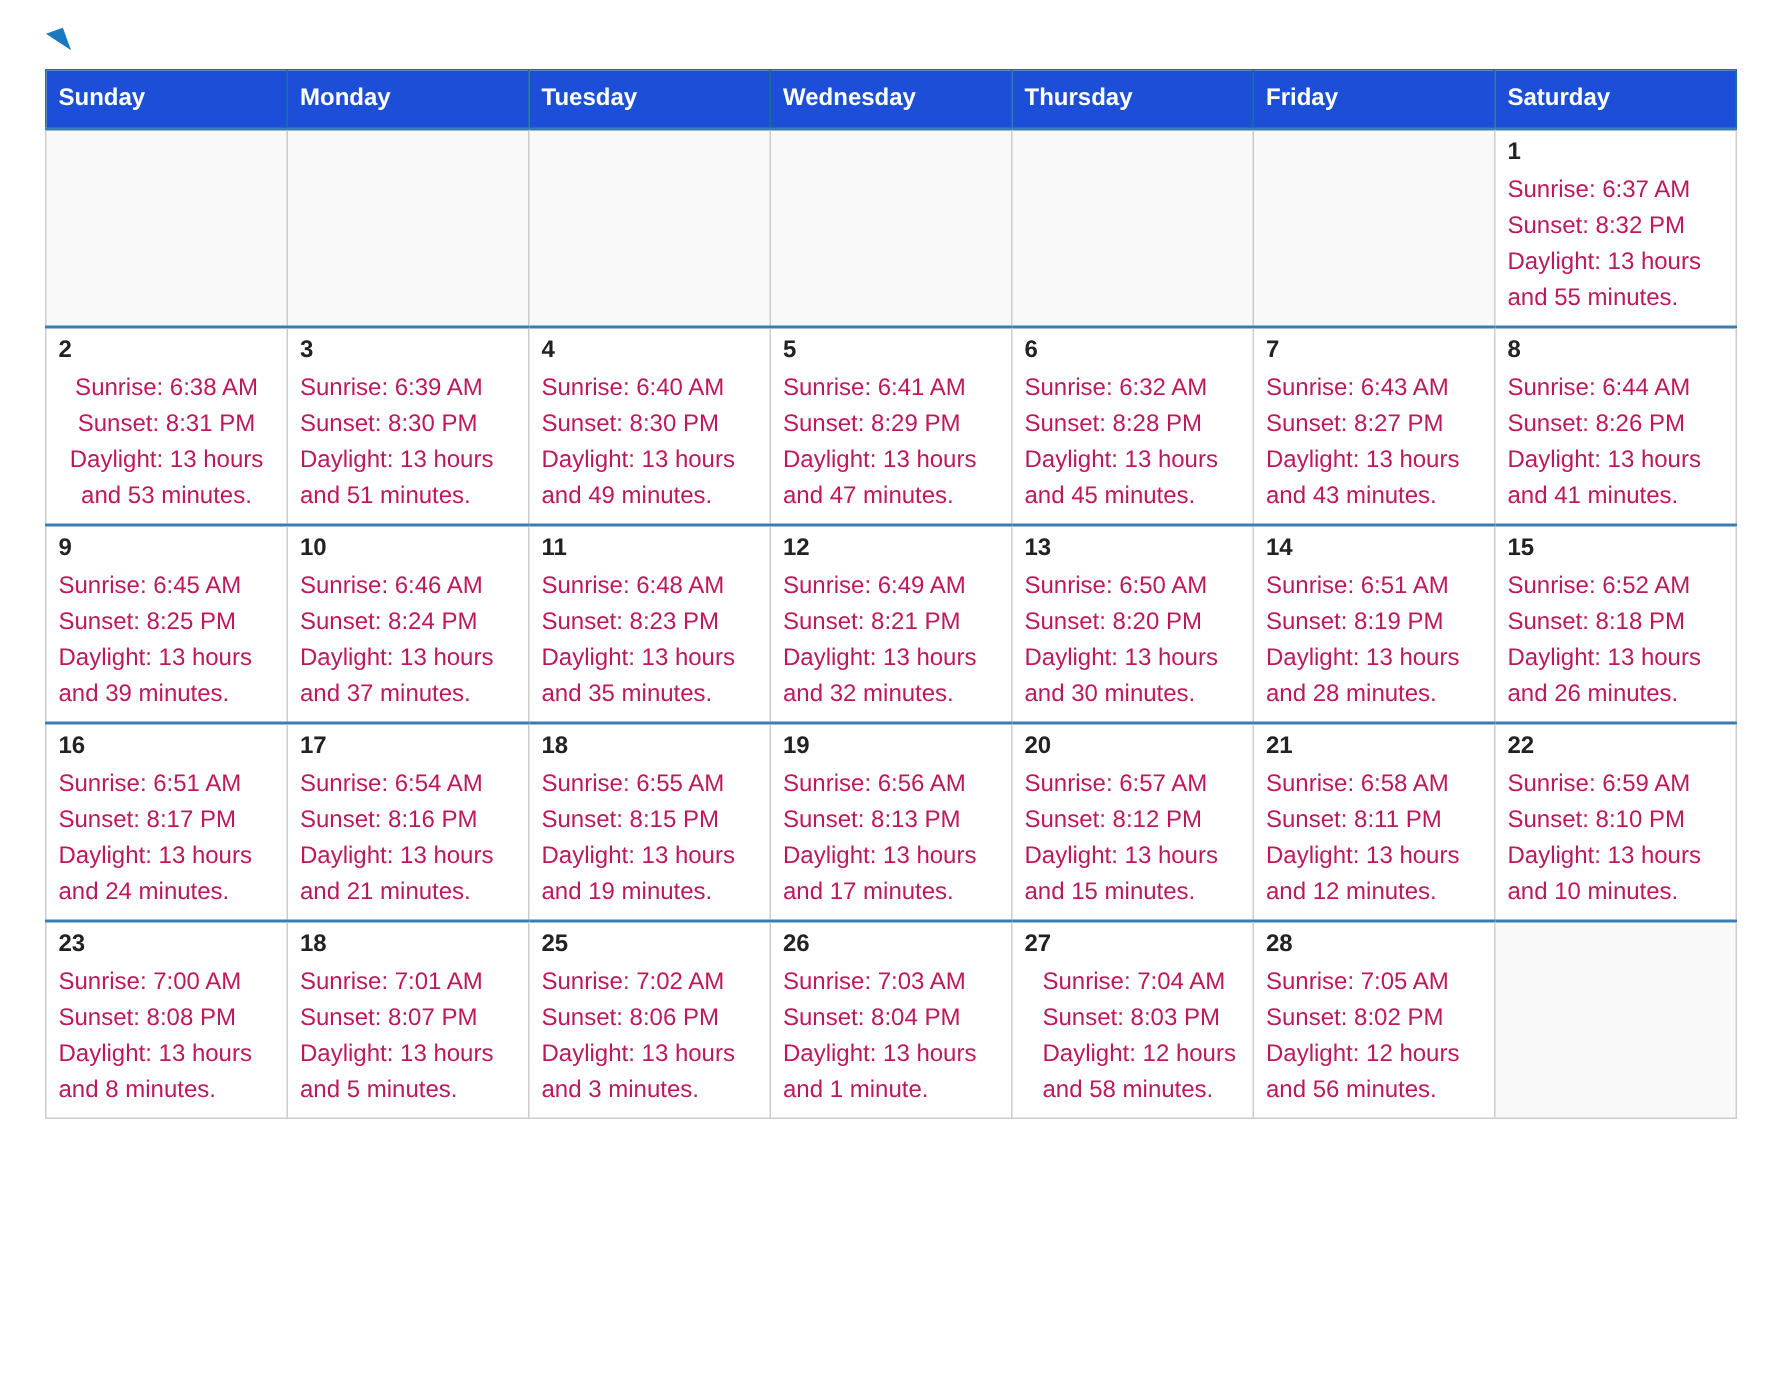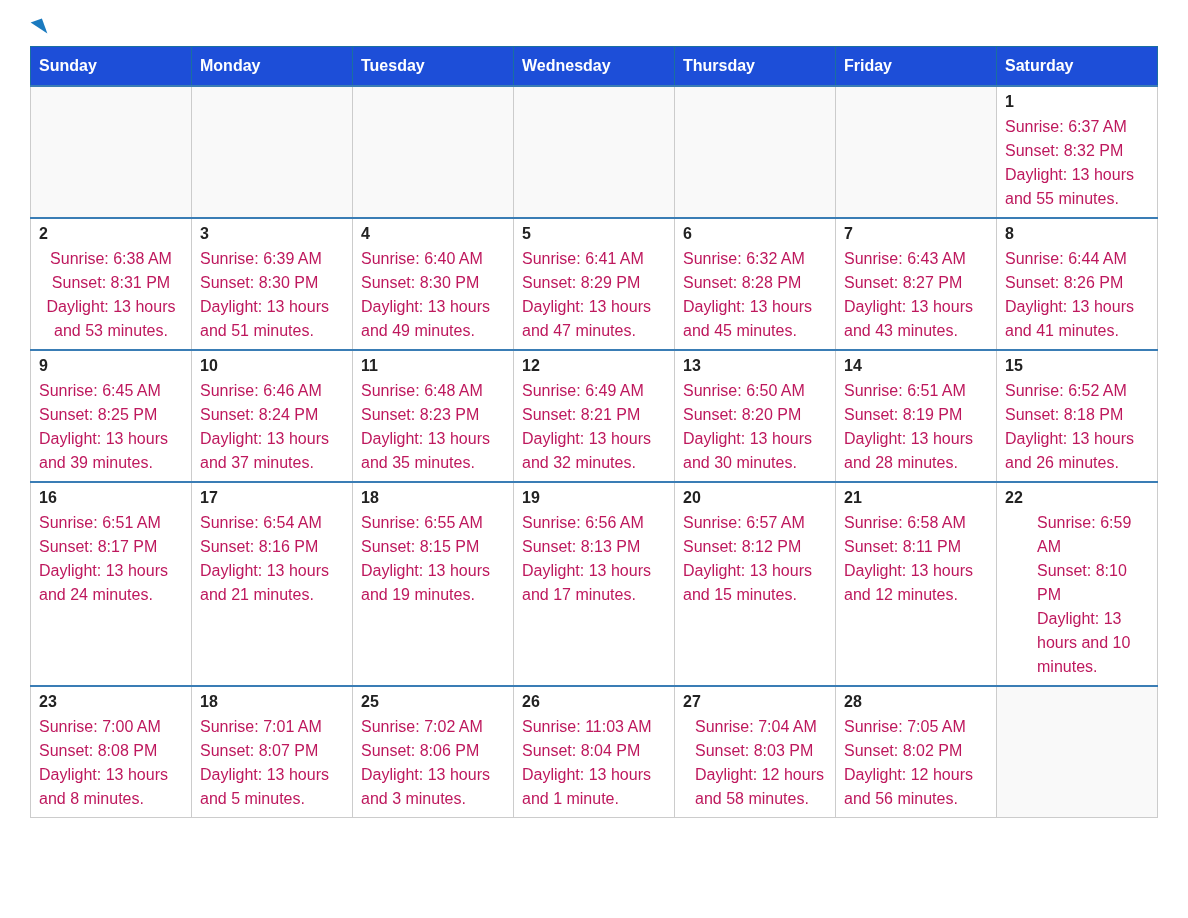--- a/index.html
+++ b/index.html
@@ -256,21 +256,21 @@
 Daylight: 13 hours and 15 minutes.</div>
         </td>
         <td>
           <span class="day-num">21</span>
           <div class="day-info" style="white-space: pre-line;">Sunrise: 6:58 AM
 Sunset: 8:11 PM
 Daylight: 13 hours and 12 minutes.</div>
         </td>
         <td>
           <span class="day-num">22</span>
-          <div class="day-info" style="white-space: pre-line; margin-left: 32px;">Sunrise: 6:59 AM
+          <div class="day-info" style="white-space: pre-line;">Sunrise: 6:59 AM
 Sunset: 8:10 PM
 Daylight: 13 hours and 10 minutes.</div>
         </td>
       </tr>
       <tr class="week-row">
         <td>
           <span class="day-num">23</span>
           <div class="day-info" style="white-space: pre-line;">Sunrise: 7:00 AM
 Sunset: 8:08 PM
 Daylight: 13 hours and 8 minutes.</div>
@@ -282,21 +282,21 @@
 Daylight: 13 hours and 5 minutes.</div>
         </td>
         <td>
           <span class="day-num">25</span>
           <div class="day-info" style="white-space: pre-line;">Sunrise: 7:02 AM
 Sunset: 8:06 PM
 Daylight: 13 hours and 3 minutes.</div>
         </td>
         <td>
           <span class="day-num">26</span>
-          <div class="day-info" style="white-space: pre-line;">Sunrise: 11:03 AM
+          <div class="day-info" style="white-space: pre-line;">Sunrise: 7:03 AM
 Sunset: 8:04 PM
 Daylight: 13 hours and 1 minute.</div>
         </td>
         <td>
           <span class="day-num">27</span>
           <div class="day-info" style="white-space: pre-line; margin-left: 12px;">Sunrise: 7:04 AM
 Sunset: 8:03 PM
 Daylight: 12 hours and 58 minutes.</div>
         </td>
         <td>

